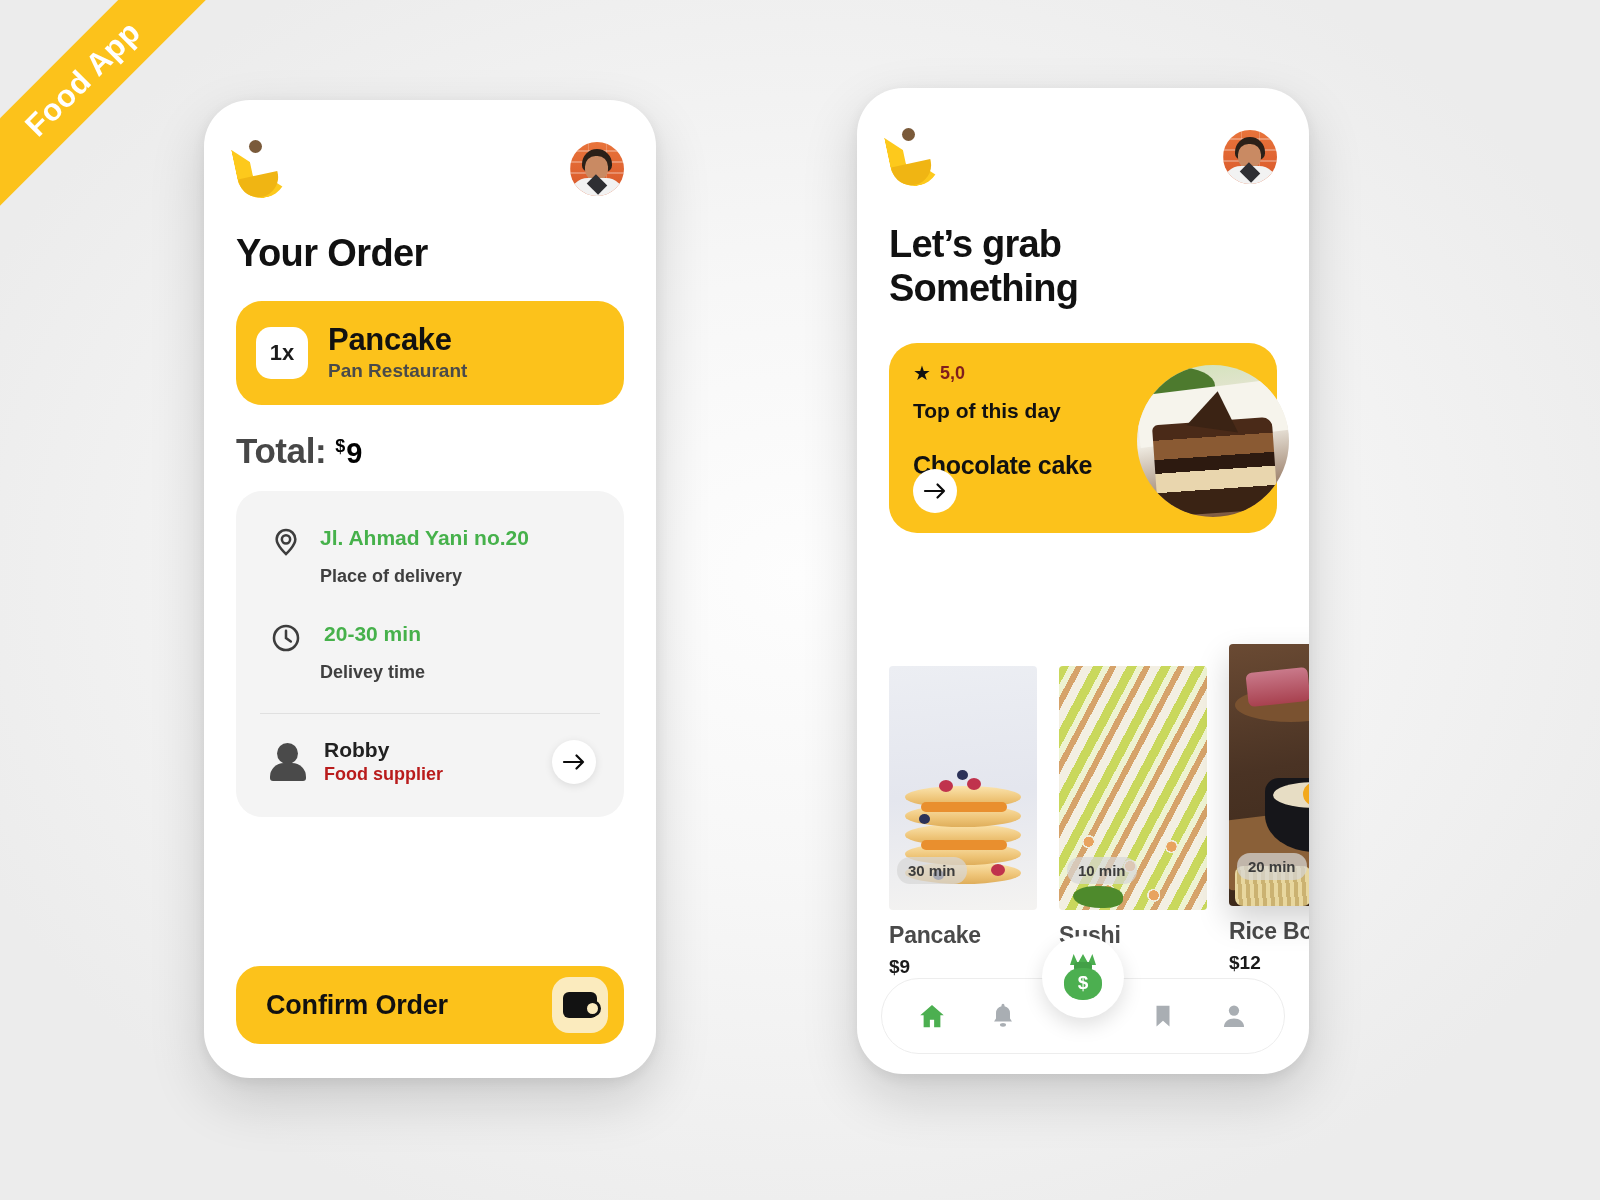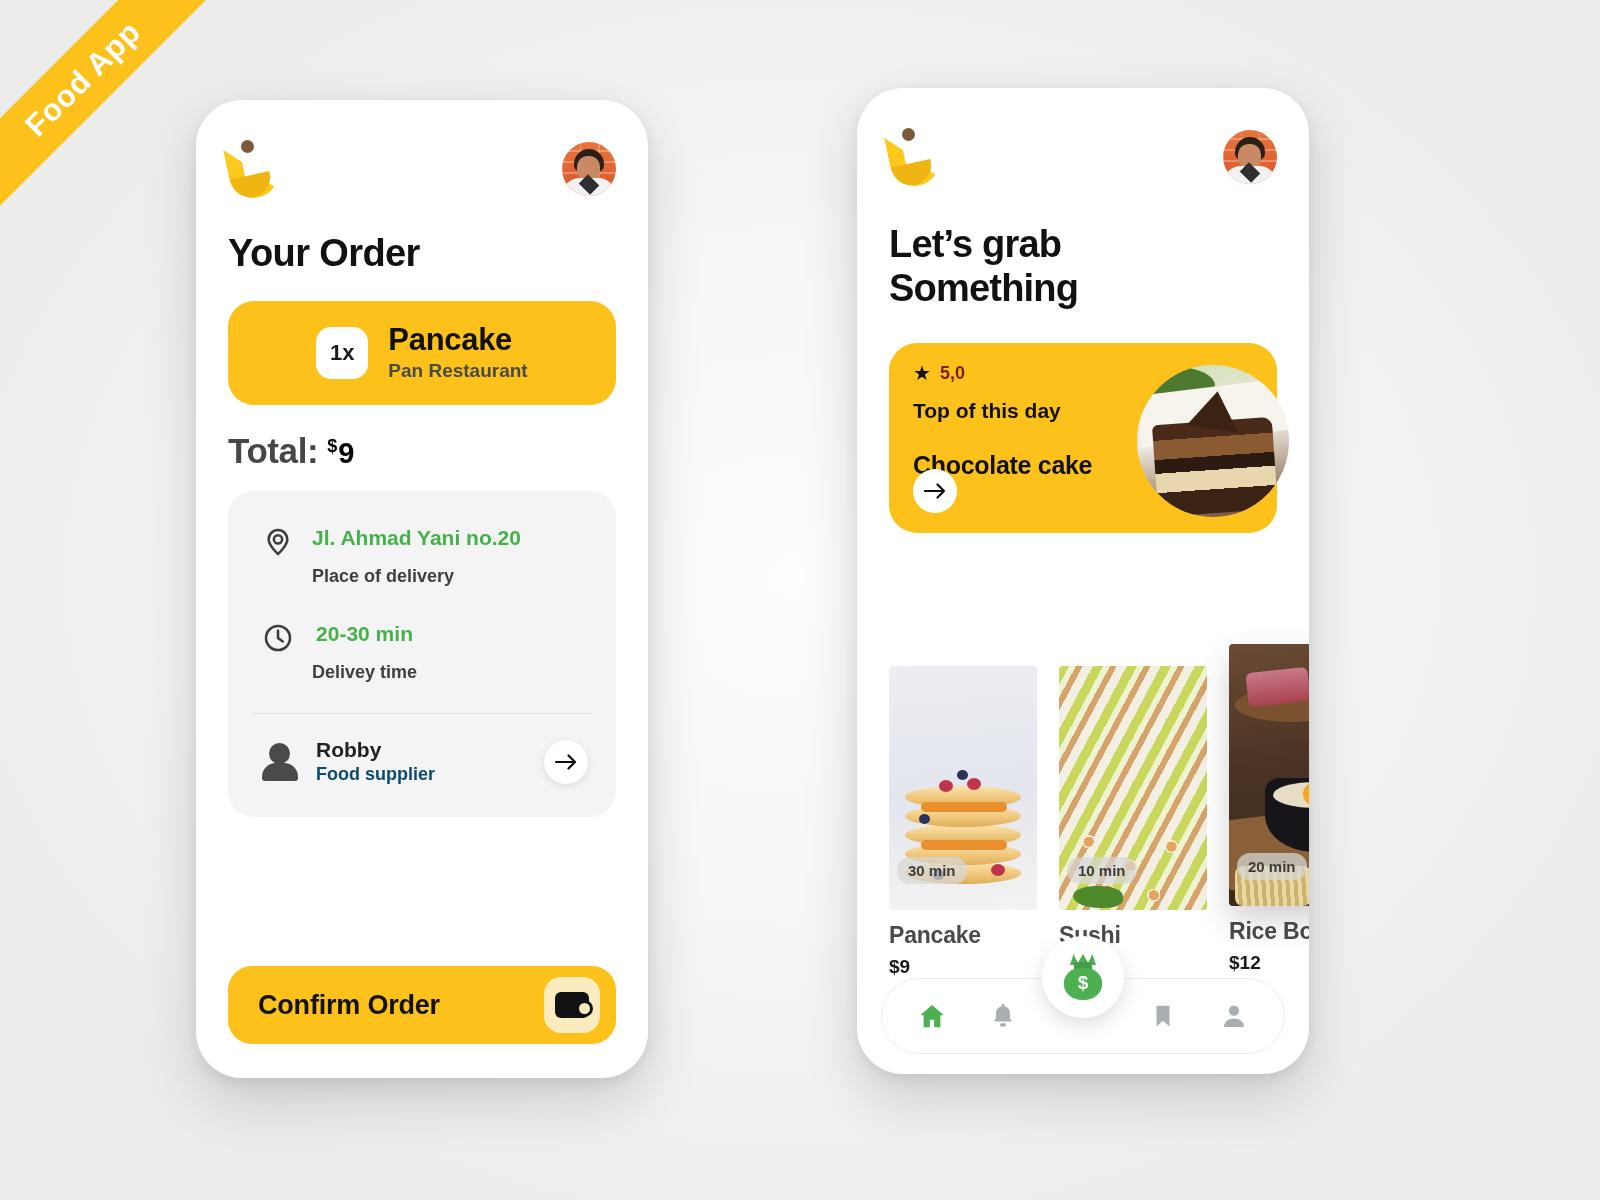--- a/index.html
+++ b/index.html
@@ -40,21 +40,21 @@
   }
 
   
   .phone {
     position: absolute;
     background: #ffffff;
     border-radius: 46px;
     box-shadow: 0 22px 55px rgba(0,0,0,0.16), 0 4px 14px rgba(0,0,0,0.07);
     overflow: hidden;
   }
-  #phone-order  { left: 196px; top: 100px;  width: 452px; height: 978px; }
+  #phone-order  { left: 204px; top: 100px;  width: 452px; height: 978px; }
   #phone-browse { left: 857px; top: 88px;   width: 452px; height: 986px; }
 
   .screen { position: relative; width: 100%; height: 100%; padding: 0 32px; }
 
   
   .app-header {
     display: flex; align-items: center; justify-content: space-between;
     padding-top: 30px; height: 108px;
   }
 
@@ -112,21 +112,20 @@
   }
 
   .order-card {
     margin-top: 26px;
     background: #FCC21B;
     border-radius: 26px;
     height: 104px;
     display: flex; align-items: center;
     padding: 0 20px;
     gap: 20px;
-    justify-content: center;
   }
   .qty-badge {
     width: 52px; height: 52px; background: #fff; border-radius: 15px;
     display: flex; align-items: center; justify-content: center;
     font-size: 22px; font-weight: bold; color: #1b1b1b; flex: none;
   }
   .order-name { font-size: 31px; font-weight: bold; color: #111; line-height: 1.06; letter-spacing: -0.3px;}
   .order-rest { font-size: 19px; font-weight: bold; color: #4a4a4a; margin-top: 3px; }
 
   .total-row {
@@ -161,21 +160,21 @@
   .supplier-avatar { width: 36px; height: 38px; position: relative; flex: none; }
   .supplier-avatar .head {
     position: absolute; width: 21px; height: 21px; border-radius: 50%;
     background: #4a4a4a; left: 7px; top: 0;
   }
   .supplier-avatar .torso {
     position: absolute; width: 36px; height: 18px; left: 0; bottom: 0;
     background: #4a4a4a; border-radius: 14px 14px 3px 3px;
   }
   .supplier-name { font-size: 21px; font-weight: bold; color: #212121; }
-  .supplier-role { font-size: 18px; font-weight: bold; color: #0c4a6e; margin-top: 2px; }
+  .supplier-role { font-size: 18px; font-weight: bold; color: #b91c1c; margin-top: 2px; }
   .arrow-btn {
     margin-left: auto;
     width: 44px; height: 44px; border-radius: 50%;
     background: #fff; display: flex; align-items: center; justify-content: center;
     box-shadow: 0 2px 8px rgba(0,0,0,0.10);
     flex: none;
   }
 
   .confirm-btn {
     position: absolute; left: 32px; right: 32px; bottom: 34px;

